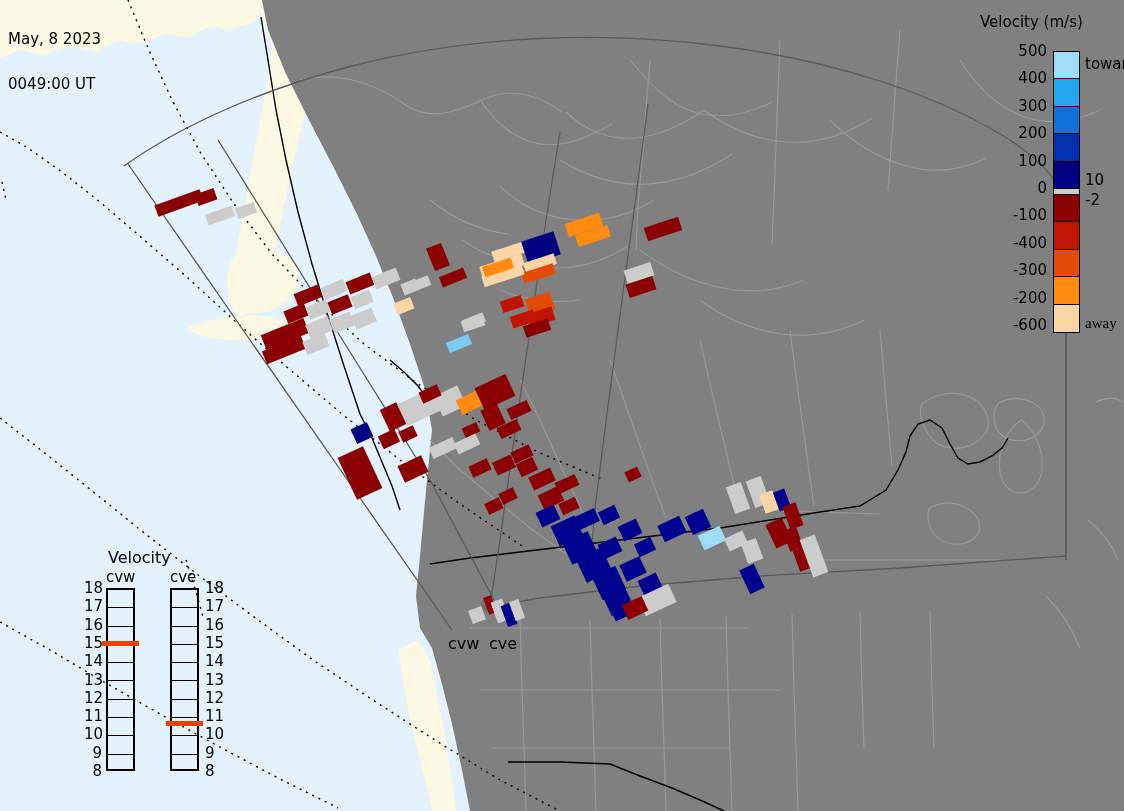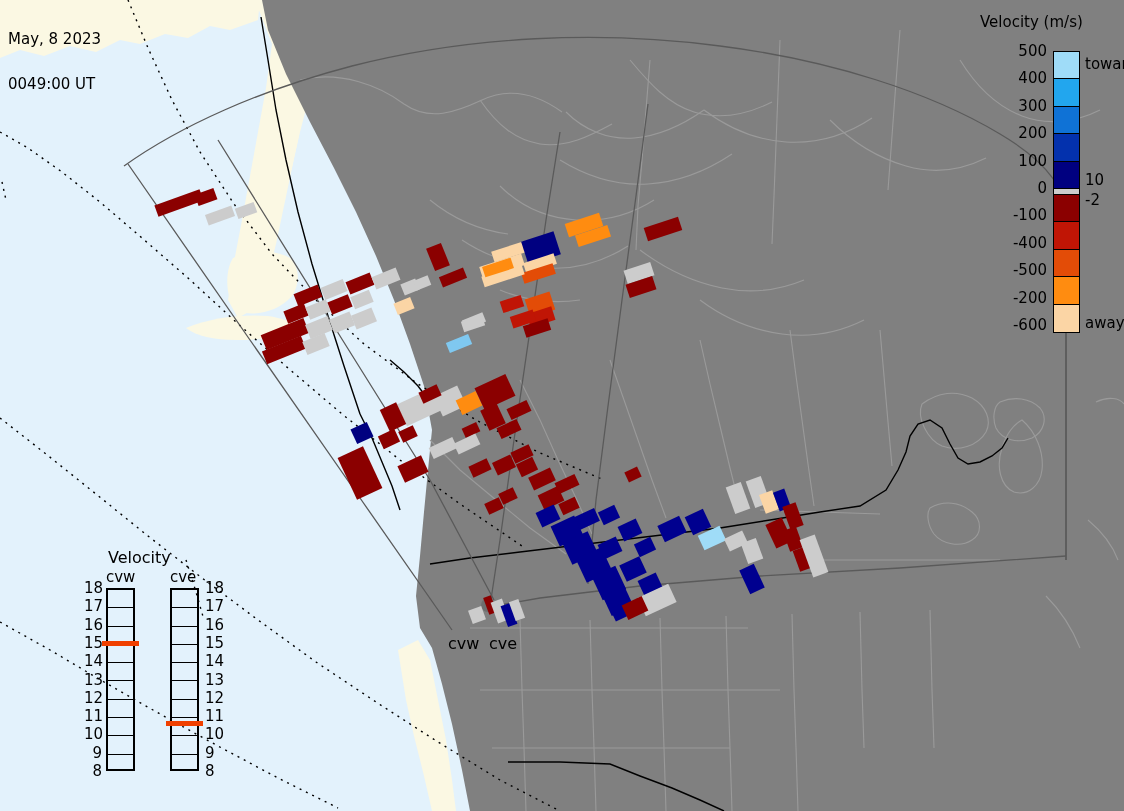--- a/index.html
+++ b/index.html
@@ -302,41 +302,41 @@
     <div id="cbar-title">Velocity (m/s)</div>
     <div id="cbar-ticks">
         <div class="ctick" style="top: 1px;">500</div>
         <div class="ctick" style="top: 28.4px; margin-left: 8px;">400</div>
         <div class="ctick" style="top: 55.8px; margin-left: 13px;">300</div>
         <div class="ctick" style="top: 83.2px;">200</div>
         <div class="ctick" style="top: 110.6px;">100</div>
         <div class="ctick" style="top: 138px;">0</div>
         <div class="ctick" style="top: 165.4px;">-100</div>
         <div class="ctick" style="top: 192.8px;">-400</div>
-        <div class="ctick" style="top: 220.2px;">-500</div>
+        <div class="ctick" style="top: 220.2px;">-300</div>
         <div class="ctick" style="top: 247.6px;">-200</div>
         <div class="ctick" style="top: 275px;">-600</div>
       </div>
     <div id="cbar-box">
         <div class="cband" style="height: 27.4px; background: rgb(159, 220, 248);"></div>
         <div class="cband" style="height: 27.4px; background: rgb(34, 166, 238);"></div>
         <div class="cband" style="height: 27.4px; background: rgb(15, 114, 214);"></div>
         <div class="cband" style="height: 27.4px; background: rgb(3, 49, 173);"></div>
         <div class="cband" style="height: 27.4px; background: rgb(0, 0, 128);"></div>
         <div class="cband" style="height: 6px; background: rgb(204, 204, 204);"></div>
         <div class="cband" style="height: 27.4px; background: rgb(139, 0, 0);"></div>
         <div class="cband" style="height: 27.4px; background: rgb(192, 21, 5);"></div>
         <div class="cband" style="height: 27.4px; background: rgb(227, 76, 7);"></div>
         <div class="cband" style="height: 27.4px; background: rgb(255, 140, 16);"></div>
         <div class="cband" style="height: 27.4px; background: rgb(251, 213, 165);"></div>
       </div>
     <div class="cside" id="cbar-toward" style="top:44px;">toward</div>
     <div class="cside" id="cbar-hi" style="top:160px;">10</div>
     <div class="cside" id="cbar-lo" style="top:180px;">-2</div>
-    <div class="cside" id="cbar-away" style="top:303px;">away</div>
+    <div class="cside" id="cbar-away" style="top:303px;font-family:Liberation Serif, serif;">away</div>
   </div>
 
   <div id="freq" class="abs">
     <div id="freq-title">Velocity</div>
 
     <div class="fcolhdr" style="left:18px;">cvw</div>
     <div class="fcolhdr" style="left:82px;">cve</div>
 
     <div class="fbox" id="fbox-cvw" style="left:18px;">
         <div class="fcell" style="height: 18.3px;"></div>

